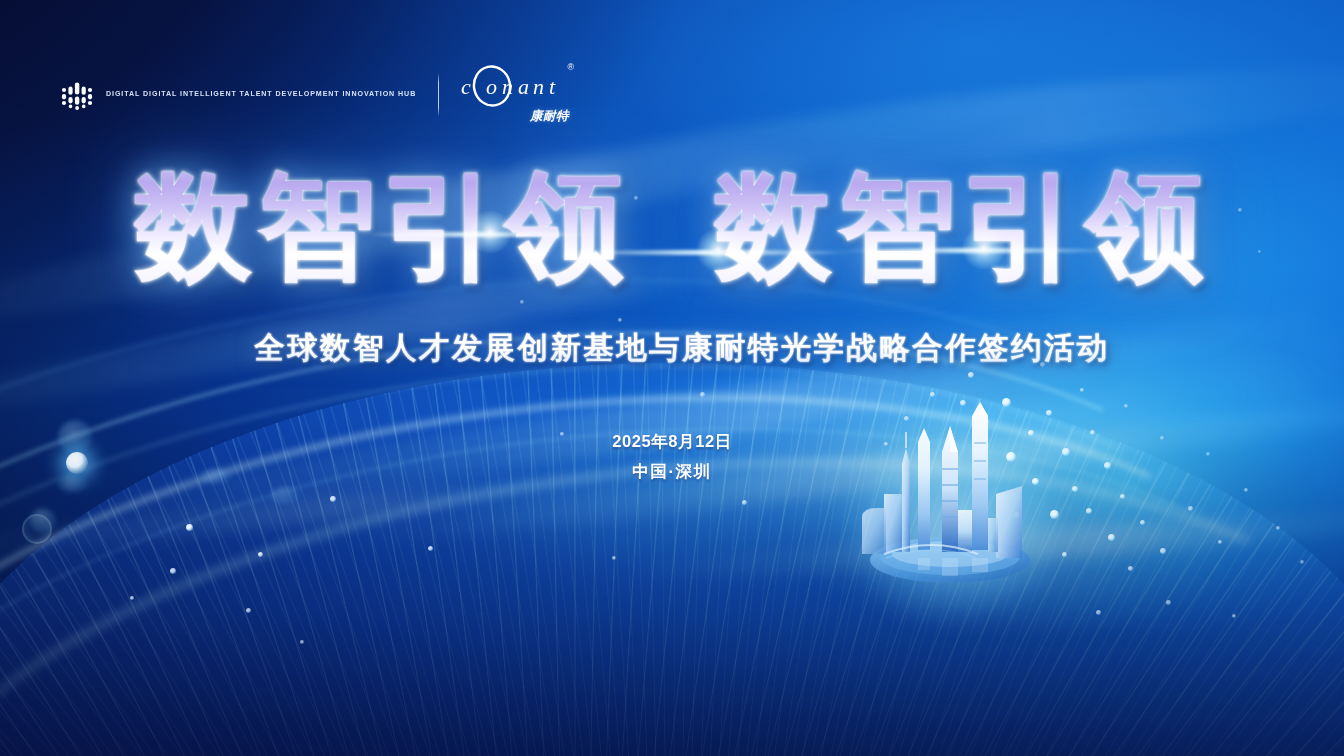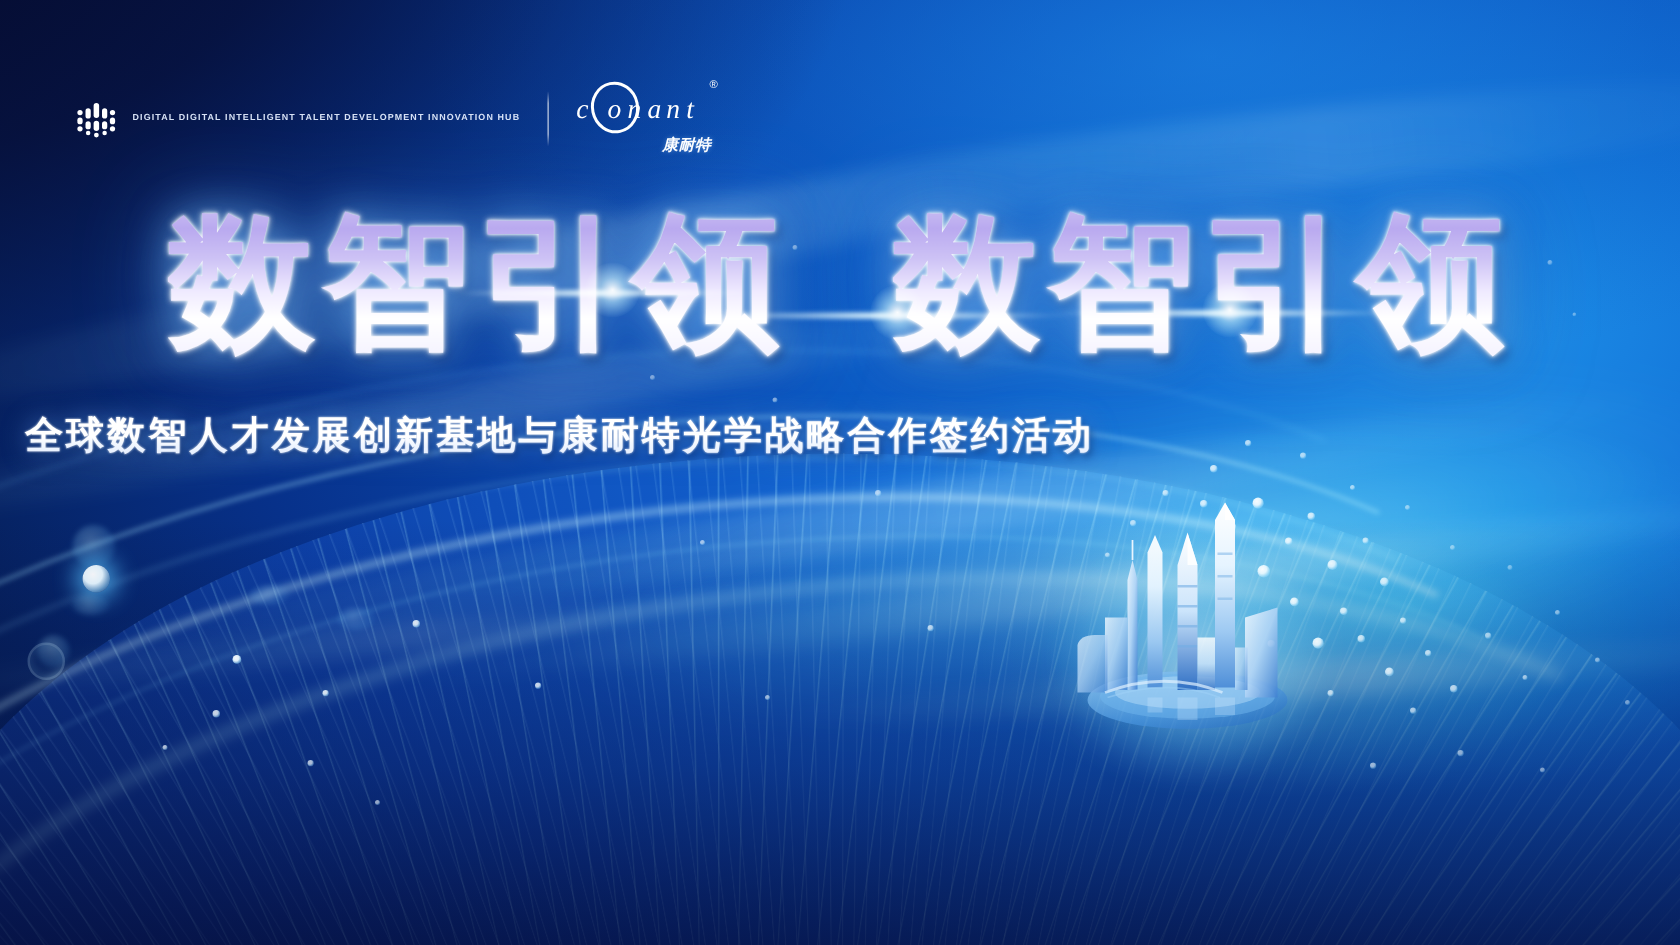--- a/index.html
+++ b/index.html
@@ -206,20 +206,21 @@
   }
   .flare-core{
     position:absolute; width:44px; height:44px; border-radius:50%;
     background:radial-gradient(circle, rgba(255,255,255,.95) 0%, rgba(190,235,255,.55) 32%, rgba(120,200,255,0) 72%);
     mix-blend-mode:screen; pointer-events:none;
   }
 
   
   .subtitle{
     position:absolute; left:0; right:0; top:328px;
+    text-align:center;
     font-size:30.5px; font-weight:700; letter-spacing:2.4px;
     background:linear-gradient(180deg, #ffffff 0%, #ffffff 52%, #f0f6ff 68%, #dfeaff 100%);
     -webkit-background-clip:text; background-clip:text;
     color:transparent; -webkit-text-fill-color:transparent;
     filter:
       drop-shadow(0 0 1px rgba(255,255,255,.9))
       drop-shadow(0 0 10px rgba(110,180,255,.55))
       drop-shadow(2px 3px 3px rgba(6,24,76,.55));
     white-space:nowrap;
     padding-left:20px;
@@ -475,14 +476,18 @@
   </div>
   <div class="flare" style="left:360px;top:232px;"></div>
   <div class="flare-core" style="left:468px;top:210px;"></div>
   <div class="flare" style="left:560px;top:250px;width:300px;"></div>
   <div class="flare-core" style="left:696px;top:228px;"></div>
   <div class="flare" style="left:840px;top:248px;width:280px;"></div>
   <div class="flare-core" style="left:962px;top:226px;"></div>
 
   <div class="subtitle">全球数智人才发展创新基地与康耐特光学战略合作签约活动</div>
 
+  <div class="meta">
+    <div class="date">2025年8月12日</div>
+    <div class="place">中国·深圳</div>
+  </div>
 
 </div>
 
 </body></html>

